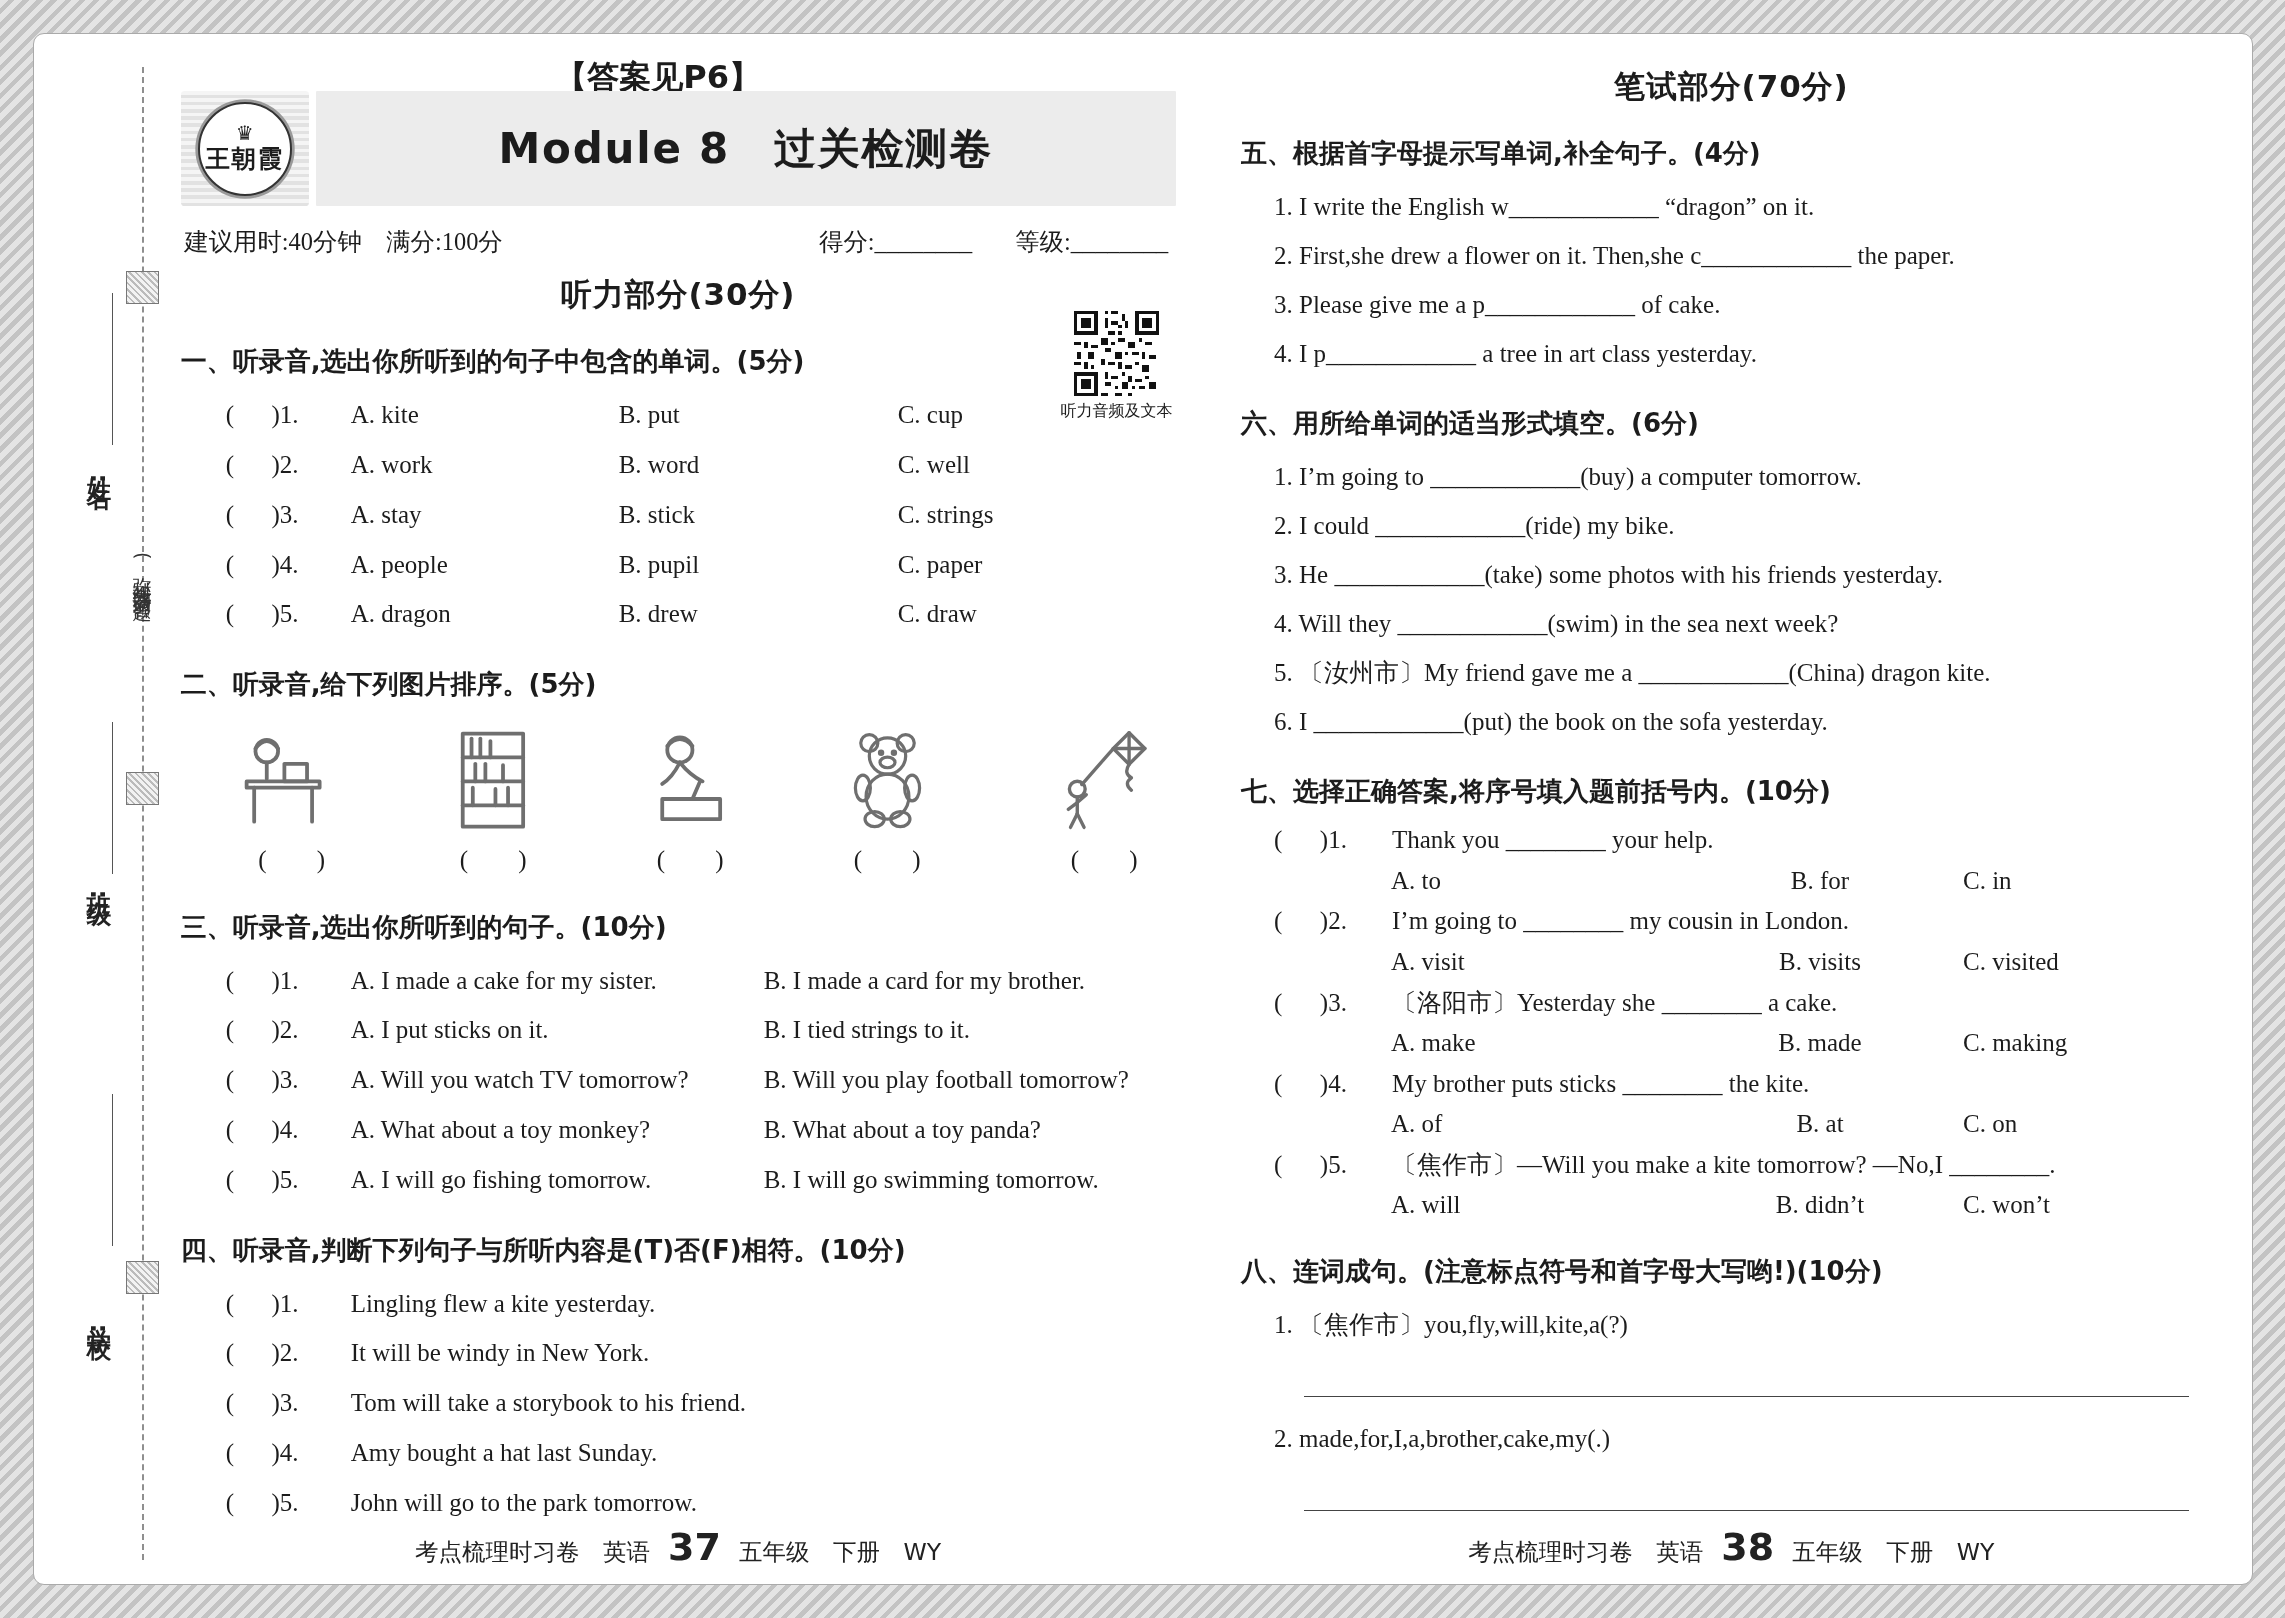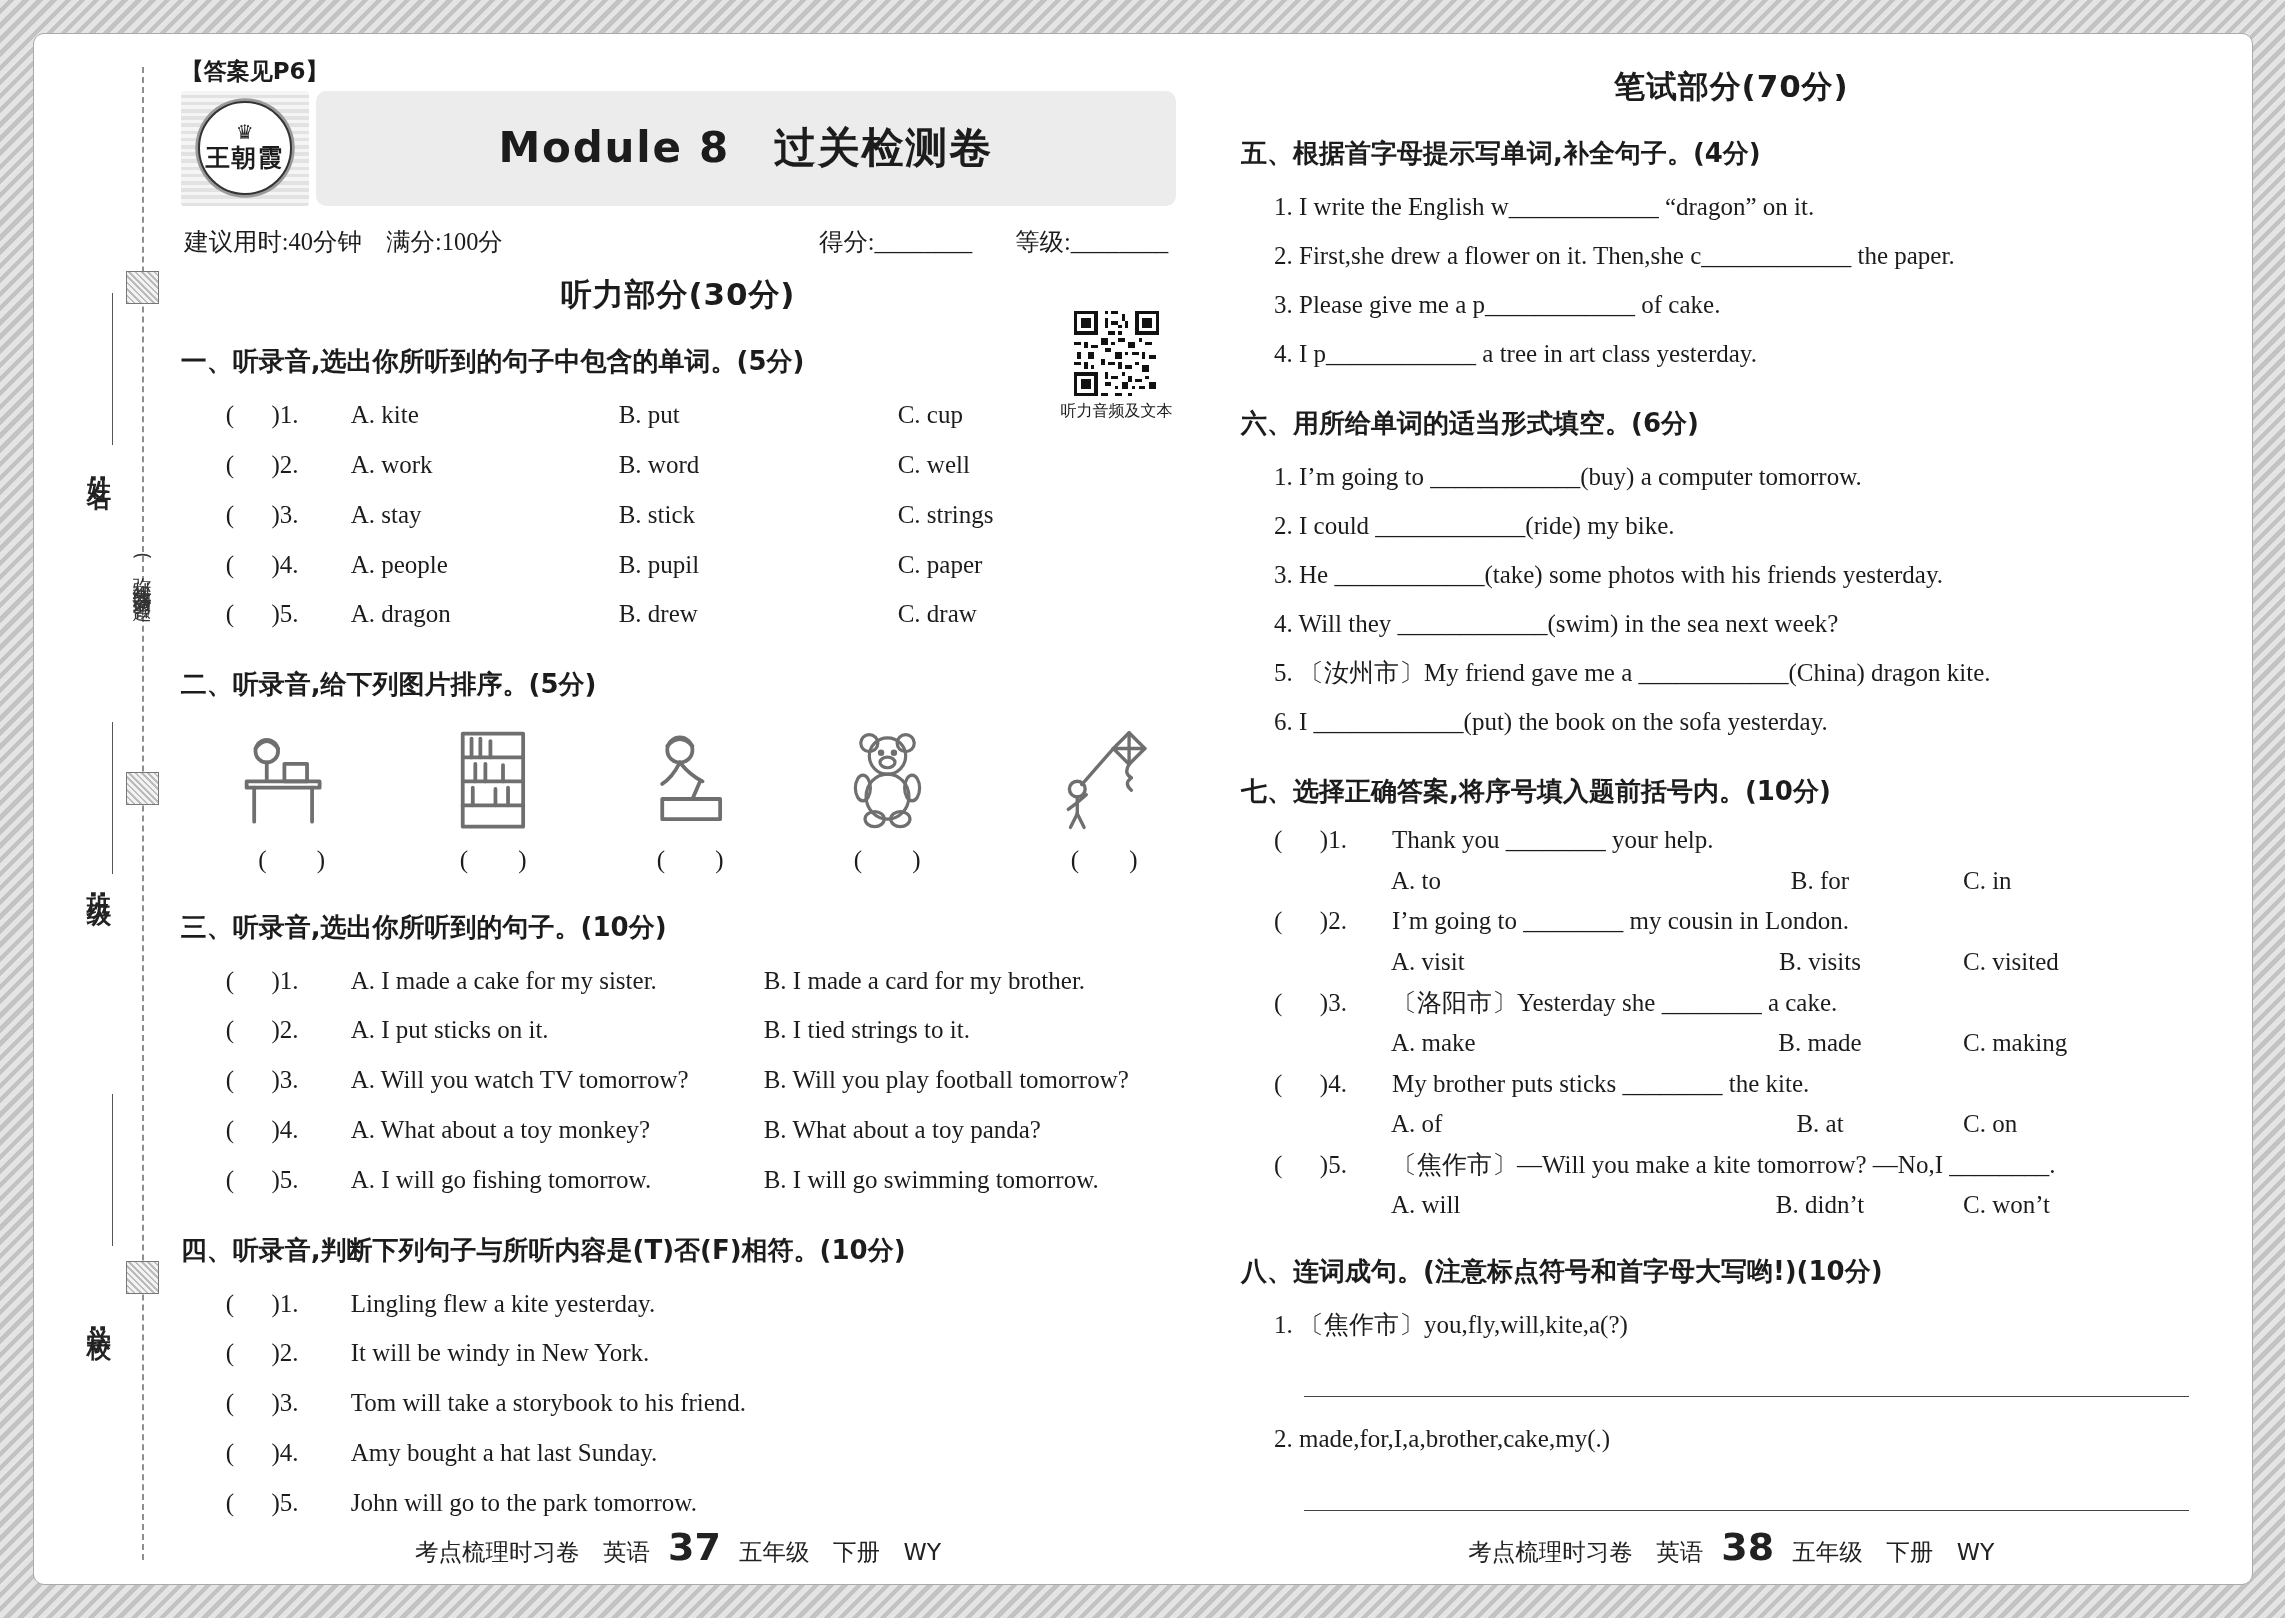--- a/index.html
+++ b/index.html
@@ -50,36 +50,36 @@
   }
 
   
   .page{display:flex;flex-direction:column;position:relative;}
   .page-left{width:1031px;flex:none;padding:0 23.5px 0 12.7px;}
   .page-right{flex:1;padding:0 5.4px 0 42px;}
 
   .cnb{font-family:"DejaVu Sans","Liberation Sans",sans-serif;font-weight:700;}
 
   
-  .answer-ref{height:33px;text-align:left;padding-right:40px;font-size:23px;}
+  .answer-ref{height:33px;text-align:center;padding-right:40px;font-size:32px;}
   .header-band{display:flex;height:116px;margin-top:1.8px;}
   .logo{
     width:128px;flex:none;margin-right:7.2px;border-radius:3.6px;
     display:flex;align-items:center;justify-content:center;
     background:repeating-linear-gradient(180deg,#f5f5f5 0 3.6px,#e2e2e2 3.6px 7.2px);
   }
   .logo-ring{
     width:94px;height:94px;border-radius:50%;
     border:2.7px solid #333;box-shadow:0 0 0 2.7px #9a9a9a;
     background:#fff;display:flex;flex-direction:column;align-items:center;justify-content:center;
   }
   .logo-crown{font-size:20px;line-height:1;color:#222;}
   .logo-brand{font-family:"DejaVu Sans","Liberation Sans",sans-serif;font-weight:700;font-size:24.4px;letter-spacing:1.8px;}
   .banner{
-    flex:1;background:#ececec;border-radius:10px;
+    flex:1;background:#ececec;border-radius:1px;
     display:flex;align-items:center;justify-content:center;
   }
   .banner h1{font-family:"DejaVu Sans","Liberation Sans",sans-serif;font-size:42px;font-weight:700;letter-spacing:1.8px;}
 
   .meta-row{display:flex;align-items:baseline;margin-top:20px;font-size:24.4px;padding:0 7.2px 0 3.6px;justify-content:space-between;}
   .meta-row .score{margin-left:auto;}
   .meta-row .grade{margin-left:43px;}
 
   .part-header{
     margin-top:16px;text-align:center;

